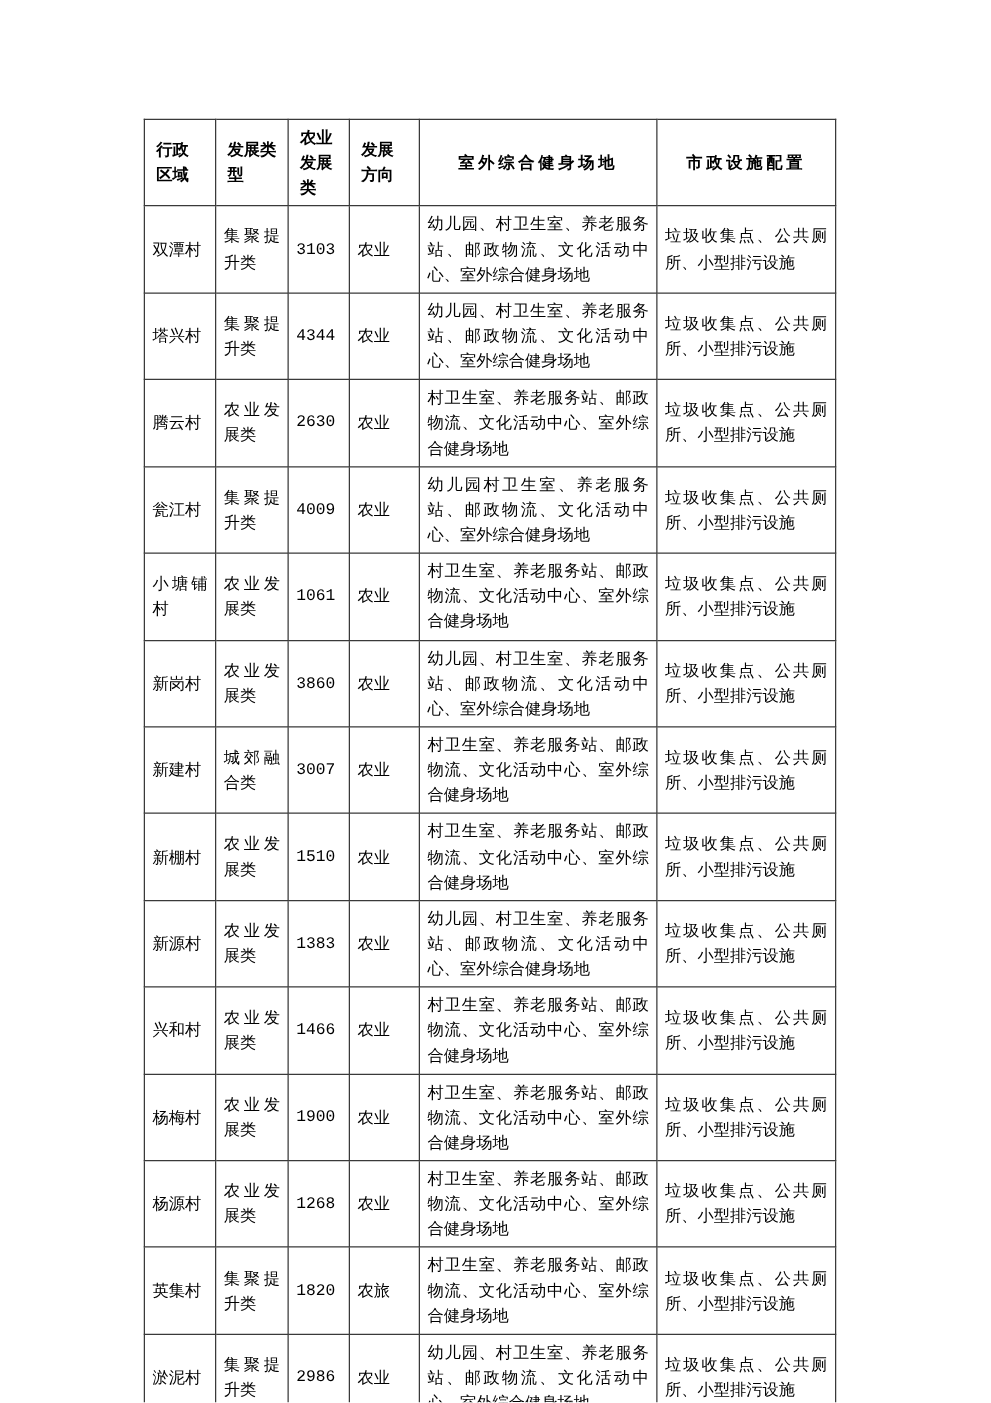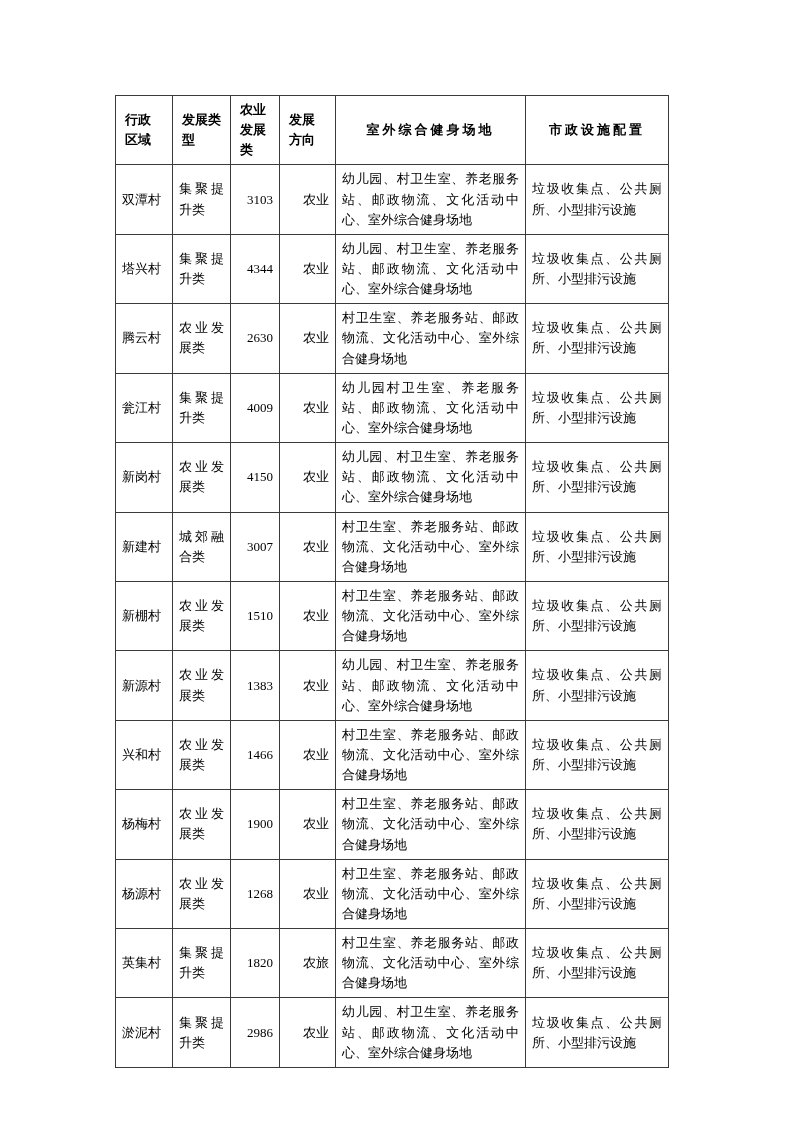--- a/index.html
+++ b/index.html
@@ -38,22 +38,22 @@
   .village-table thead th {
     font-weight: bold;
     height: 46px;
   }
   .village-table tbody td {
     height: 62px;
   }
   
   .col-village   { text-align: justify; padding: 4px 9px; }
   .col-type      { text-align: justify; padding: 4px 8px; }
-  .col-pop       { text-align: right; }
-  .col-dir       { text-align: right; }
+  .col-pop       { text-align: left; font-family: Liberation Mono, monospace; }
+  .col-dir       { text-align: left; }
   .col-services  { text-align: justify; padding: 4px 7px; margin-left: 36px; }
   .col-municipal { text-align: justify; padding: 4px 8px; }
   th.head-left   { text-align: left; padding: 4px 9px; }
   th.head-spaced { text-align: center; letter-spacing: 3px; }
 </style>
 </head>
 <body>
 
 <div class="page">
   <table class="village-table">
@@ -102,23 +102,31 @@
         </tr>
         <tr>
           <td class="col-village">瓮江村</td>
           <td class="col-type">集聚提升类</td>
           <td class="col-pop">4009</td>
           <td class="col-dir">农业</td>
           <td class="col-services">幼儿园村卫生室、养老服务站、邮政物流、文化活动中心、室外综合健身场地</td>
           <td class="col-municipal">垃圾收集点、公共厕所、小型排污设施</td>
         </tr>
         <tr>
+          <td class="col-village">小塘铺村</td>
+          <td class="col-type">农业发展类</td>
+          <td class="col-pop">1061</td>
+          <td class="col-dir">农业</td>
+          <td class="col-services">村卫生室、养老服务站、邮政物流、文化活动中心、室外综合健身场地</td>
+          <td class="col-municipal">垃圾收集点、公共厕所、小型排污设施</td>
+        </tr>
+        <tr>
           <td class="col-village">新岗村</td>
           <td class="col-type">农业发展类</td>
-          <td class="col-pop">4150</td>
+          <td class="col-pop">3860</td>
           <td class="col-dir">农业</td>
           <td class="col-services">幼儿园、村卫生室、养老服务站、邮政物流、文化活动中心、室外综合健身场地</td>
           <td class="col-municipal">垃圾收集点、公共厕所、小型排污设施</td>
         </tr>
         <tr>
           <td class="col-village">新建村</td>
           <td class="col-type">城郊融合类</td>
           <td class="col-pop">3007</td>
           <td class="col-dir">农业</td>
           <td class="col-services">村卫生室、养老服务站、邮政物流、文化活动中心、室外综合健身场地</td>

